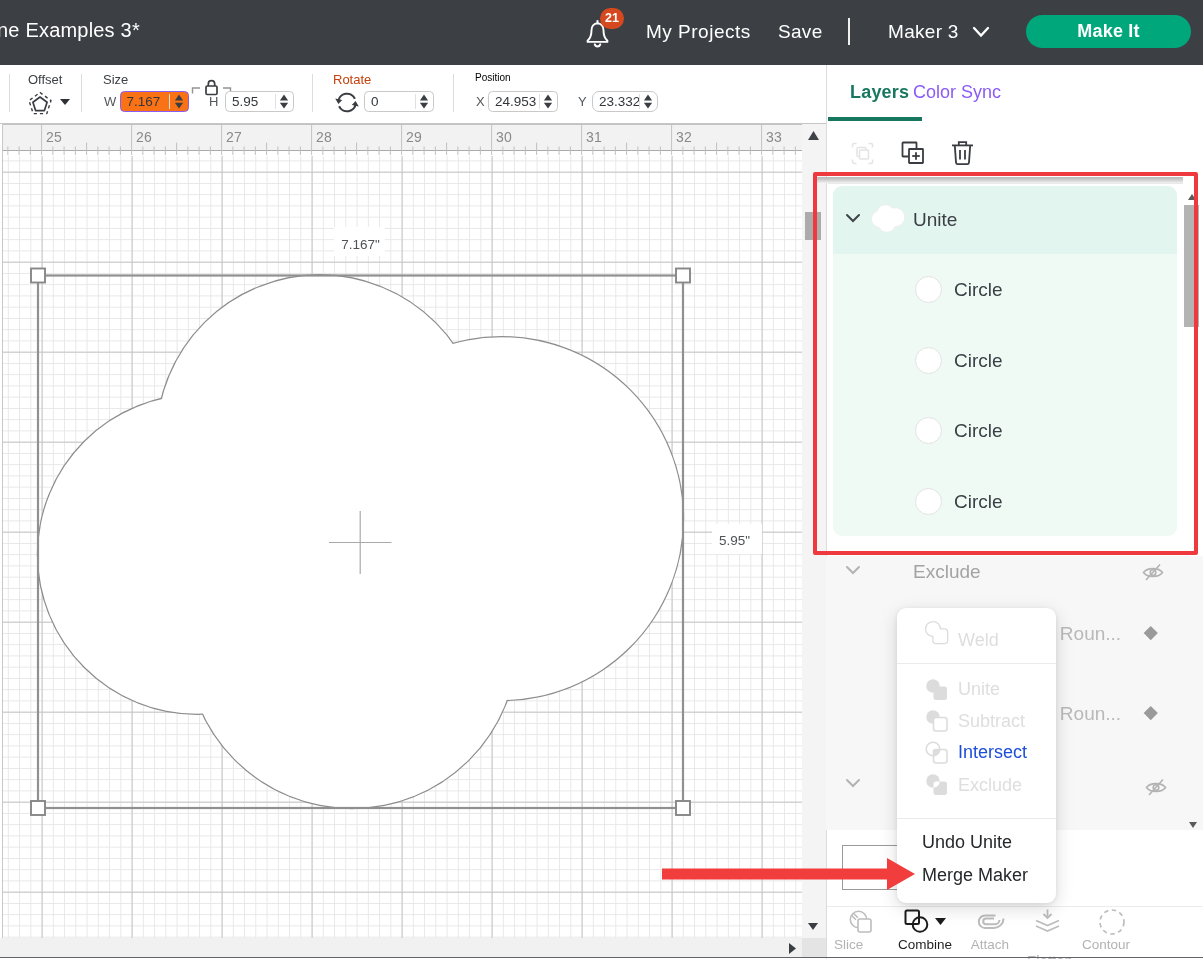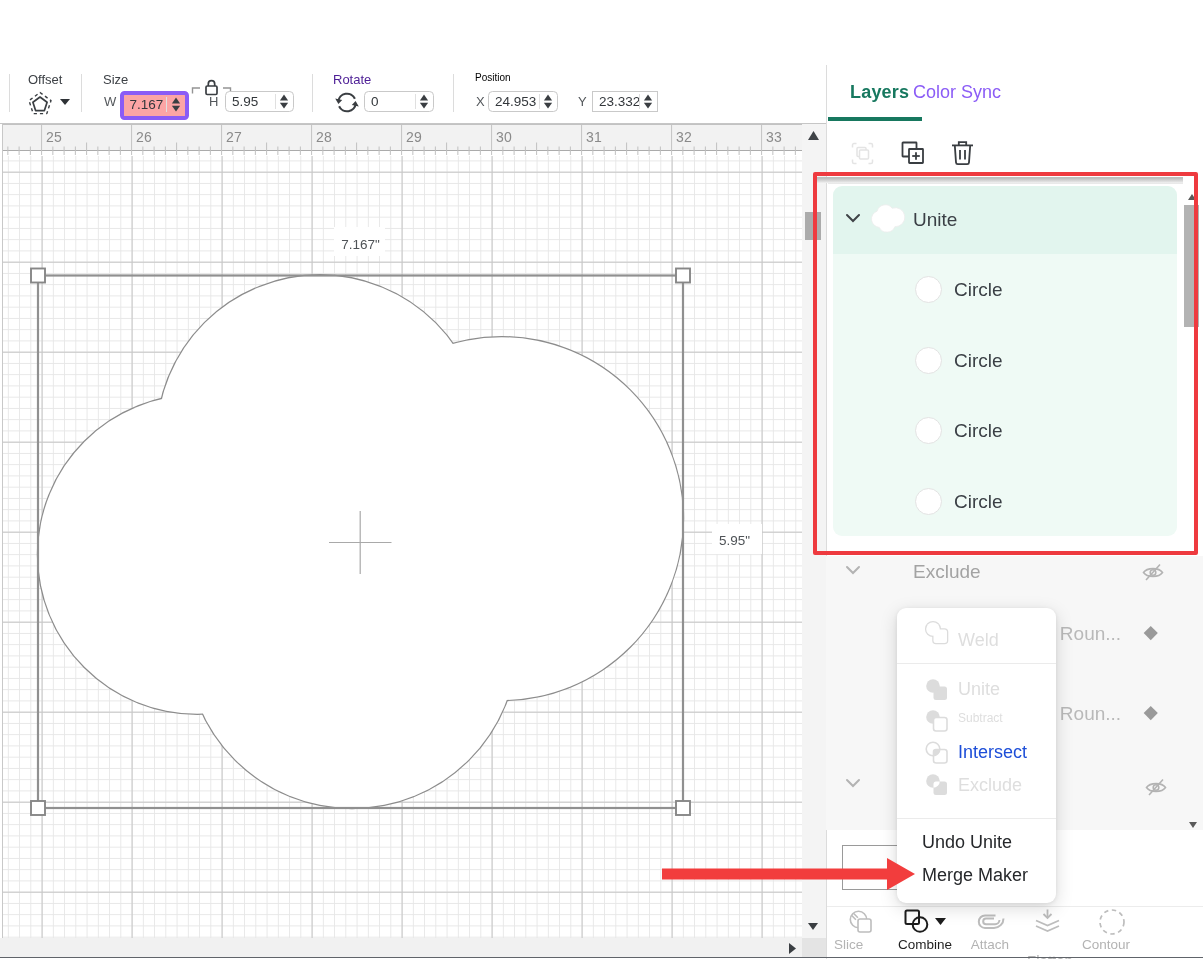--- a/index.html
+++ b/index.html
@@ -2,36 +2,53 @@
 <html><head><meta charset="utf-8">
 <style>
 *{margin:0;padding:0;box-sizing:border-box}
 html,body{width:1203px;height:959px;overflow:hidden;background:#fff;
  font-family:"Liberation Sans",sans-serif;}
 .abs{position:absolute;white-space:nowrap}
 </style></head>
 <body>
 <div class="abs" style="left:0;top:0;width:1203px;height:959px;overflow:hidden">
 
+<div class="abs" style="left:0;top:0;width:1203px;height:65px;background:#3c4045;z-index:30">
+  <div class="abs" style="left:-3px;top:19px;font-size:20px;color:#fff;letter-spacing:.2px">ne Examples 3*</div>
+  <svg class="abs" style="left:583px;top:14px" width="30" height="34" viewBox="0 0 30 34">
+    <path d="M14.5 6.2 V9.1" fill="none" stroke="#fff" stroke-width="2"></path>
+    <path d="M14.5 9.2 C10.9 9.4 8.5 12.3 8.5 16.2 C8.5 21.4 7.2 24.4 4.6 26.7 L4.6 27.9 H24.4 L24.4 26.7 C21.8 24.4 20.5 21.4 20.5 16.2 C20.5 12.3 18.1 9.4 14.5 9.2 Z" fill="none" stroke="#fff" stroke-width="1.9" stroke-linejoin="round"></path>
+    <path d="M11.7 30.3 A2.9 2.9 0 0 0 17.3 30.3" fill="none" stroke="#fff" stroke-width="1.9" stroke-linecap="round"></path>
+  </svg>
+  <div class="abs" style="left:600px;top:7.5px;width:24px;height:21px;border-radius:10.5px;background:#d6491f;color:#fff;font-size:12.5px;font-weight:bold;text-align:center;line-height:21px">21</div>
+  <div class="abs" style="left:646px;top:21px;font-size:19px;color:#fff;letter-spacing:.5px">My Projects</div>
+  <div class="abs" style="left:778px;top:21px;font-size:19px;color:#fff;letter-spacing:.3px">Save</div>
+  <div class="abs" style="left:848px;top:18px;width:2px;height:27px;background:#f0f0f0"></div>
+  <div class="abs" style="left:888px;top:21px;font-size:19px;color:#fff;letter-spacing:.3px">Maker 3</div>
+  <svg class="abs" style="left:972px;top:26px" width="18" height="12" viewBox="0 0 18 12">
+    <polyline points="2,2 9,9.5 16,2" fill="none" stroke="#fff" stroke-width="2.3" stroke-linecap="round"></polyline>
+  </svg>
+  <div class="abs" style="left:1026px;top:15px;width:165px;height:33px;border-radius:17px;background:#00a77b;color:#fff;font-size:18px;font-weight:bold;text-align:center;line-height:33px;letter-spacing:.2px">Make It</div>
+</div>
 
 <div class="abs" style="left:0;top:65px;width:826px;height:59px;background:#fff;border-bottom:1px solid #c6c6c6;z-index:20">
   <div class="abs" style="left:9px;top:9px;width:1px;height:38px;background:#dcdcdc"></div>
   <div class="abs" style="left:28px;top:7px;font-size:13px;color:#3d4146">Offset</div>
   <svg class="abs" style="left:25px;top:26px" width="30" height="27" viewBox="0 0 30 27">
     <polygon points="15,6 22.1,11.2 19.4,19.6 10.6,19.6 7.9,11.2" fill="none" stroke="#3a3e42" stroke-width="1.7" stroke-linejoin="round"></polygon>
     <polygon points="15,1.5 26,9.6 21.8,22.6 8.2,22.6 4,9.6" fill="none" stroke="#3a3e42" stroke-width="1.4" stroke-dasharray="3.2,3" stroke-linejoin="round"></polygon>
   </svg>
   <svg class="abs" style="left:59px;top:33px" width="12" height="8" viewBox="0 0 12 8">
         <polygon points="1,1 11,1 6,7" fill="#2e3236"></polygon>
       </svg>
   <div class="abs" style="left:81px;top:9px;width:1px;height:38px;background:#dcdcdc"></div>
   <div class="abs" style="left:103px;top:7px;font-size:13px;color:#3d4146">Size</div>
   <div class="abs" style="left:104px;top:29px;font-size:13px;color:#53575b">W</div>
 
-  <div class="abs" style="left:119.5px;top:26px;width:69px;height:29px;border:4px solid #8b5cf6;border-radius:4.5px;background:#fca5a5">
+  <div class="abs" style="left:119.5px;top:26px;width:69px;height:21px;border:1px solid #8b5cf6;border-radius:4.5px;background:#f97316">
     <div class="abs" style="left:6px;top:0;font-size:13.5px;color:#33373b;line-height:20px">7.167</div>
     <div class="abs" style="right:17.5px;top:2px;width:1px;height:15px;background:#e0e0e0"></div>
     <svg class="abs" style="right:3px;top:2px" width="12" height="15" viewBox="0 0 12 16">
       <polygon points="6,0.5 10.4,6.8 1.6,6.8" fill="#3a3e42"></polygon>
       <polygon points="6,15.5 10.4,9.2 1.6,9.2" fill="#3a3e42"></polygon>
     </svg>
   </div>
   <svg class="abs" style="left:191px;top:12px" width="41" height="22" viewBox="0 0 41 22">
     <path d="M1.5 16.5 L1.5 11 L9 11" fill="none" stroke="#949494" stroke-width="1.4"></path>
     <path d="M39.5 16.5 L39.5 11 L32 11" fill="none" stroke="#949494" stroke-width="1.4"></path>
@@ -42,21 +59,21 @@
 
   <div class="abs" style="left:225px;top:26px;width:69px;height:21px;border:1px solid #c9c9c9;border-radius:4.5px;background:#fff">
     <div class="abs" style="left:6px;top:0;font-size:13.5px;color:#33373b;line-height:20px">5.95</div>
     <div class="abs" style="right:17.5px;top:2px;width:1px;height:15px;background:#e0e0e0"></div>
     <svg class="abs" style="right:3px;top:2px" width="12" height="15" viewBox="0 0 12 16">
       <polygon points="6,0.5 10.4,6.8 1.6,6.8" fill="#3a3e42"></polygon>
       <polygon points="6,15.5 10.4,9.2 1.6,9.2" fill="#3a3e42"></polygon>
     </svg>
   </div>
   <div class="abs" style="left:312px;top:9px;width:1px;height:38px;background:#dcdcdc"></div>
-  <div class="abs" style="left:333px;top:7px;font-size:13px;color:#4c1d95">Rotate</div>
+  <div class="abs" style="left:333px;top:7px;font-size:13px;color:#c2410c">Rotate</div>
   <svg class="abs" style="left:334px;top:25px" width="26" height="25" viewBox="0 0 26 25">
     <path d="M20.9 8.8 A8.7 8.7 0 0 0 4.3 11.7" fill="none" stroke="#3a3e42" stroke-width="2.1"></path>
     <path d="M5.1 16.2 A8.7 8.7 0 0 0 21.7 13.3" fill="none" stroke="#3a3e42" stroke-width="2.1"></path>
     <path d="M1.2 8.4 L8.2 9.9 L4.4 14.1 Z" fill="#3a3e42"></path>
     <path d="M24.8 16.6 L17.8 15.1 L21.6 10.9 Z" fill="#3a3e42"></path>
   </svg>
 
   <div class="abs" style="left:364px;top:26px;width:70px;height:21px;border:1px solid #c9c9c9;border-radius:4.5px;background:#fff">
     <div class="abs" style="left:6px;top:0;font-size:13.5px;color:#33373b;line-height:20px">0</div>
     <div class="abs" style="right:17.5px;top:2px;width:1px;height:15px;background:#e0e0e0"></div>
@@ -72,21 +89,21 @@
   <div class="abs" style="left:488px;top:26px;width:70px;height:21px;border:1px solid #c9c9c9;border-radius:4.5px;background:#fff">
     <div class="abs" style="left:6px;top:0;font-size:13.5px;color:#33373b;line-height:20px">24.953</div>
     <div class="abs" style="right:17.5px;top:2px;width:1px;height:15px;background:#e0e0e0"></div>
     <svg class="abs" style="right:3px;top:2px" width="12" height="15" viewBox="0 0 12 16">
       <polygon points="6,0.5 10.4,6.8 1.6,6.8" fill="#3a3e42"></polygon>
       <polygon points="6,15.5 10.4,9.2 1.6,9.2" fill="#3a3e42"></polygon>
     </svg>
   </div>
   <div class="abs" style="left:578px;top:29px;font-size:13px;color:#53575b">Y</div>
 
-  <div class="abs" style="left:592px;top:26px;width:66px;height:21px;border:1px solid #c9c9c9;border-radius:0;background:#fff">
+  <div class="abs" style="left:592px;top:26px;width:66px;height:21px;border:1px solid #c9c9c9;border-radius:7px;background:#fff">
     <div class="abs" style="left:6px;top:0;font-size:13.5px;color:#33373b;line-height:20px">23.332</div>
     <div class="abs" style="right:17.5px;top:2px;width:1px;height:15px;background:#e0e0e0"></div>
     <svg class="abs" style="right:3px;top:2px" width="12" height="15" viewBox="0 0 12 16">
       <polygon points="6,0.5 10.4,6.8 1.6,6.8" fill="#3a3e42"></polygon>
       <polygon points="6,15.5 10.4,9.2 1.6,9.2" fill="#3a3e42"></polygon>
     </svg>
   </div>
 </div>
 
 <div class="abs" style="left:0;top:124px;width:802px;height:27px;background:#f2f2f2;border-top:1px solid #c2c2c2;border-bottom:1px solid #ababab;z-index:5">
@@ -349,21 +366,21 @@
   <div class="abs" style="left:0;top:54.5px;width:159px;height:1px;background:#ebebeb"></div>
   <svg class="abs" style="left:27px;top:68.5px" width="26" height="26" viewBox="0 0 26 26">
         <rect x="9.5" y="9.5" width="13.5" height="13.5" rx="2.5" fill="#dcdcdc"></rect>
         <circle cx="9" cy="9" r="6.8" fill="#dcdcdc"></circle>
       </svg>
   <div class="abs" style="left:61px;top:71px;font-size:18px;color:#dedede">Unite</div>
   <svg class="abs" style="left:27px;top:100px" width="26" height="26" viewBox="0 0 26 26">
         <circle cx="9" cy="9" r="6.8" fill="#dcdcdc"></circle>
         <rect x="9.5" y="9.5" width="13.5" height="13.5" rx="2.5" fill="#fff" stroke="#dcdcdc" stroke-width="1.6"></rect>
       </svg>
-  <div class="abs" style="left:61px;top:102.5px;font-size:12px;color:#dedede">Subtract</div>
+  <div class="abs" style="left:61px;top:102.5px;font-size:18px;color:#dedede">Subtract</div>
   <svg class="abs" style="left:27px;top:131.5px" width="26" height="26" viewBox="0 0 26 26">
         <clipPath id="cp1">
           <rect x="9.5" y="9.5" width="13.5" height="13.5" rx="2.5"></rect>
         </clipPath>
         <rect x="9.5" y="9.5" width="13.5" height="13.5" rx="2.5" fill="none" stroke="#dcdcdc" stroke-width="1.6"></rect>
         <circle cx="9" cy="9" r="6.8" fill="none" stroke="#dcdcdc" stroke-width="1.6"></circle>
         <circle cx="9" cy="9" r="6.8" fill="#dcdcdc" clip-path="url(#cp1)"></circle>
       </svg>
   <div class="abs" style="left:61px;top:134px;font-size:18px;color:#1d4ed8">Intersect</div>
   <svg class="abs" style="left:27px;top:164px" width="26" height="26" viewBox="0 0 26 26">

